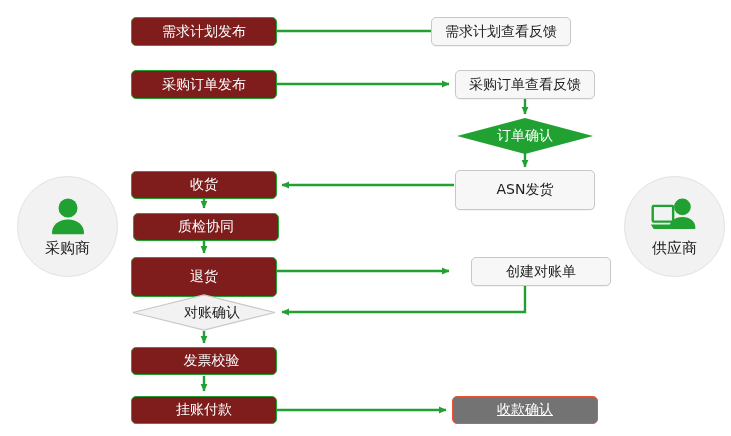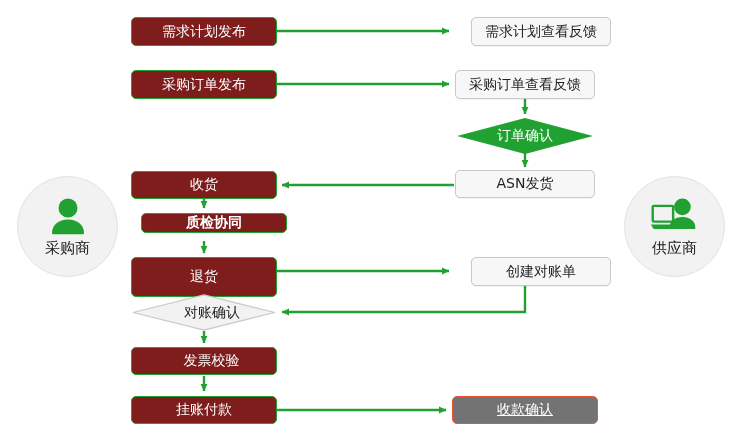--- a/index.html
+++ b/index.html
@@ -167,48 +167,48 @@
         <rect x="30" y="22" width="5" height="12" rx="2.2"></rect>
       </g>
     </svg>
     <span class="alabel">供应商</span>
   </div>
 
   <div class="node box green" style="left:131px; top:17px; width:146px; height:29px;">
     <span>需求计划发布</span>
   </div>
 
-  <div class="node box grey" style="left:471px; top:17px; width:140px; height:29px;">
+  <div class="node box grey" style="left:431px; top:17px; width:140px; height:29px;">
     <span>需求计划查看反馈</span>
   </div>
 
   <div class="node box green" style="left:131px; top:70px; width:146px; height:29px;">
     <span>采购订单发布</span>
   </div>
 
   <div class="node box grey" style="left:455px; top:70px; width:140px; height:29px;">
     <span>采购订单查看反馈</span>
   </div>
 
   <div class="diamond green" style="left:457px; top:118px; width:136px; height:36px;">
     <svg width="136" height="36" viewBox="0 0 136 36">
       <polygon points="68,0 136,18 68,36 0,18" fill="#21a132"></polygon>
     </svg>
     <span class="dlabel">订单确认</span>
   </div>
 
-  <div class="node box grey" style="left:455px; top:170px; width:140px; height:28px;">
+  <div class="node box grey" style="left:455px; top:170px; width:140px; height:40px;">
     <span>ASN发货</span>
   </div>
 
   <div class="node box green" style="left:131px; top:171px; width:146px; height:28px;">
     <span>收货</span>
   </div>
 
-  <div class="node box green" style="left:141px; top:213px; width:146px; height:20px;font-weight:bold;">
+  <div class="node box green" style="left:133px; top:213px; width:146px; height:28px;">
     <span>质检协同</span>
   </div>
 
   <div class="node box green" style="left:131px; top:257px; width:146px; height:40px;">
     <span>退货</span>
   </div>
 
   <div class="node box grey" style="left:455px; top:257px; width:140px; height:29px;margin-left:16px;">
     <span>创建对账单</span>
   </div>

